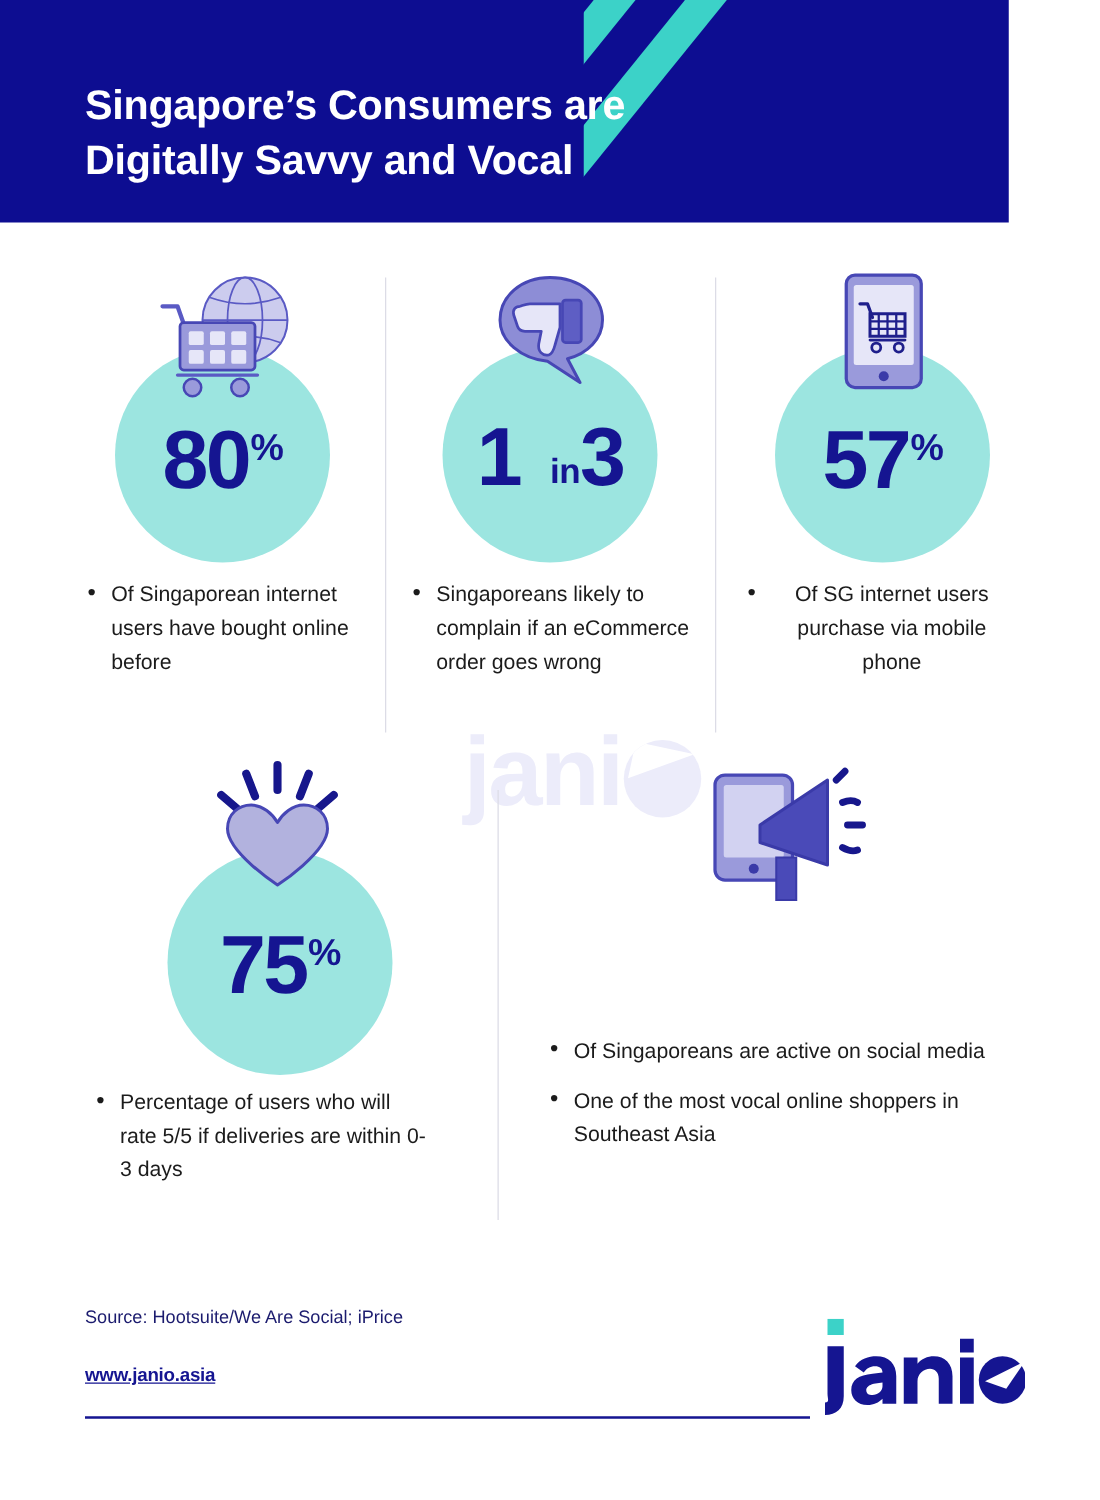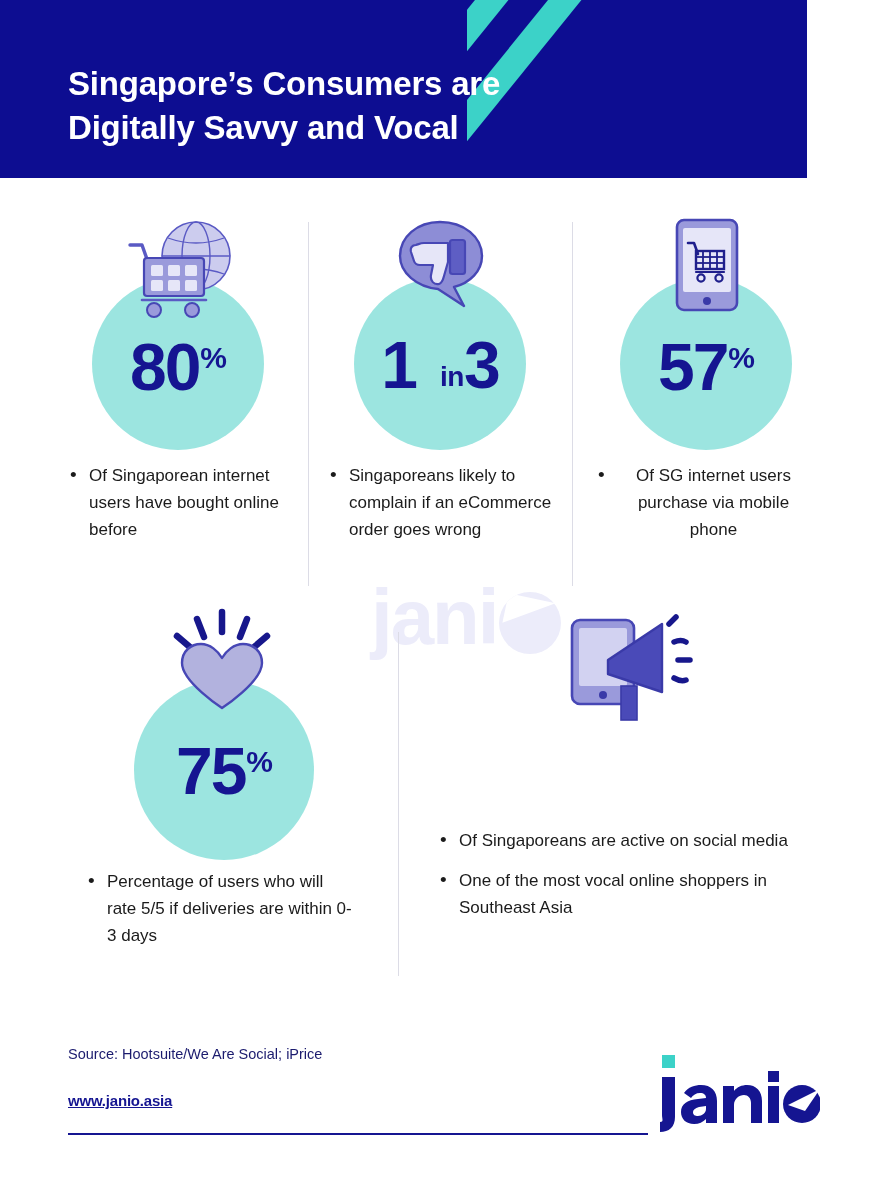--- a/index.html
+++ b/index.html
@@ -341,21 +341,21 @@
       <g stroke="#17178c" stroke-width="6.5" stroke-linecap="round">
         <line x1="56" y1="6" x2="56" y2="26"></line>
         <line x1="31" y1="13" x2="38" y2="31"></line>
         <line x1="81" y1="13" x2="74" y2="31"></line>
         <line x1="11" y1="30" x2="25" y2="42"></line>
         <line x1="101" y1="30" x2="87" y2="42"></line>
       </g>
       <path d="M56 102 C56 102 16 76 16 57 C16 45 25 38 35 38 C44 38 52 45 56 52 C60 45 68 38 77 38 C87 38 96 45 96 57 C96 76 56 102 56 102 Z" fill="#b2b2de" stroke="#4747b5" stroke-width="2.4" stroke-linejoin="round"></path>
     </svg>
   </div>
-  <div class="bullets" style="left:88px; top:868px; width:268px;">
+  <div class="bullets" style="left:77px; top:868px; width:268px;">
     <ul>
       <li>Percentage of users who will rate 5/5 if deliveries are within 0-3 days</li>
     </ul>
   </div>
 
 
   <div class="icon-wrap" style="left:560px; top:612px;">
     <svg width="140" height="112" viewBox="0 0 140 112">
 
       <rect x="12" y="8" width="62" height="84" rx="8" fill="#9a9adb" stroke="#4747b5" stroke-width="2.6"></rect>

